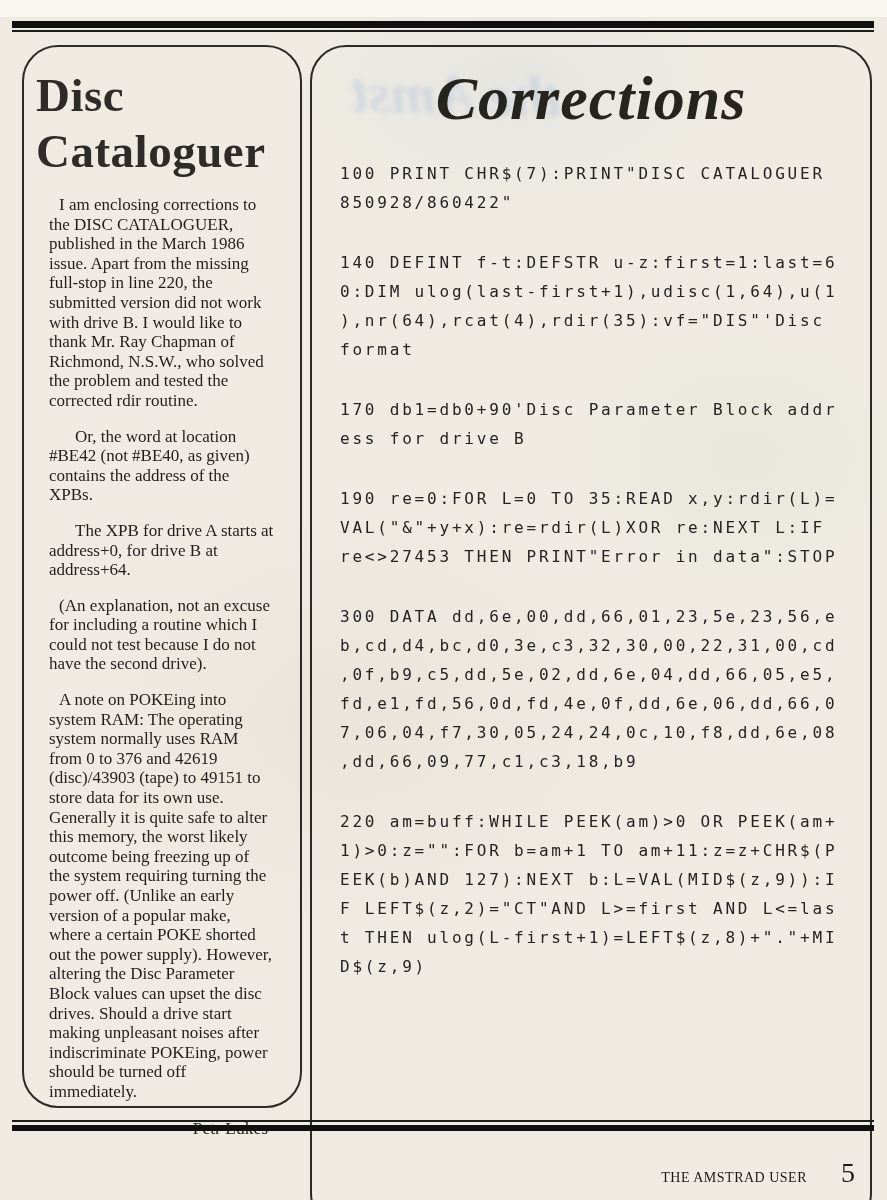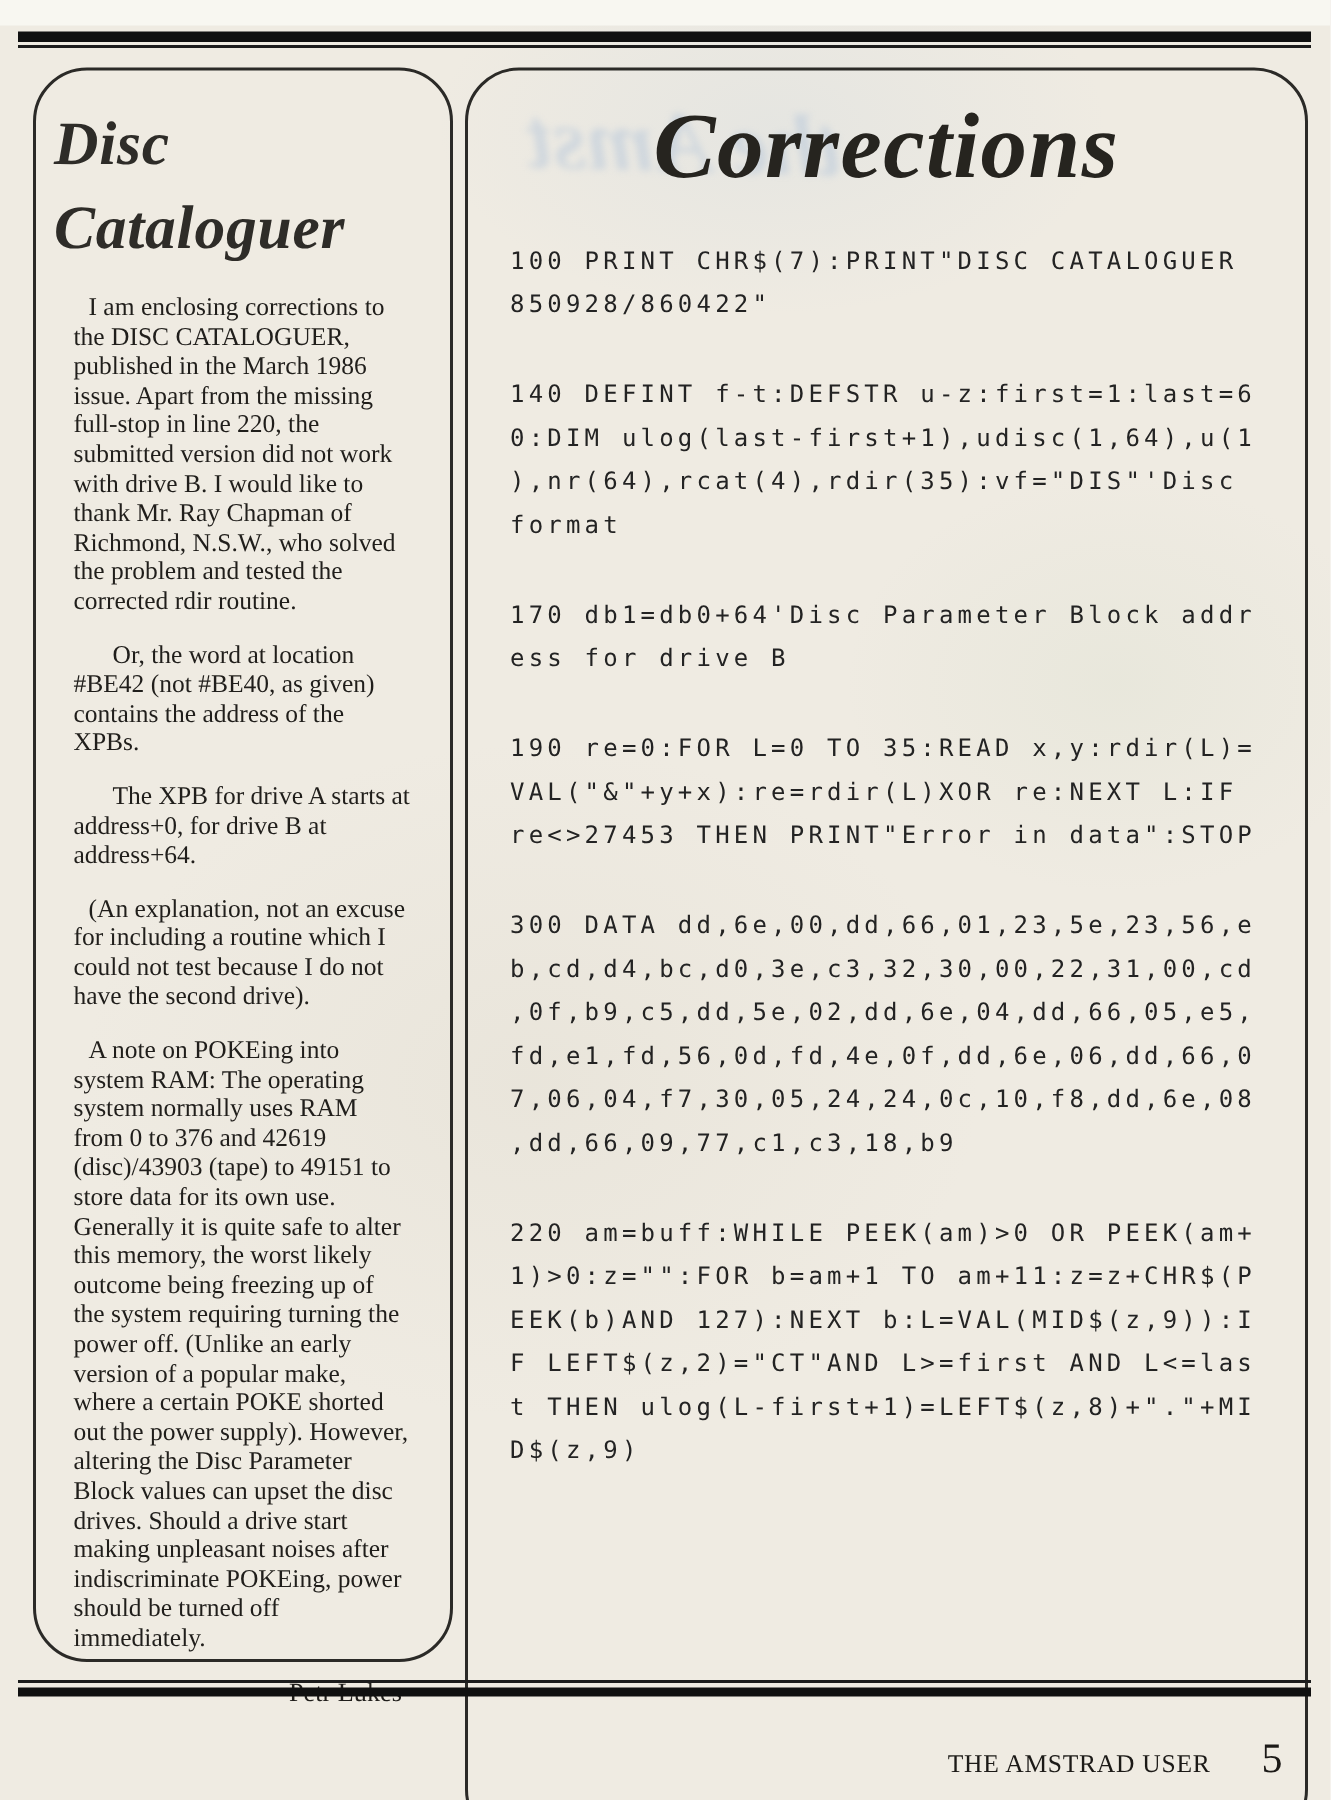--- a/index.html
+++ b/index.html
@@ -23,22 +23,22 @@
   .rule-bottom{top:1120px;}
   .rule-bottom .bar-thin{height:2px;background:#1c1c1c;}
   .rule-bottom .bar-thick{height:6px;background:#101010;margin-top:3px;}
 
   .box{position:absolute;top:45px;border:2px solid #2b2a27;border-radius:36px;background:transparent;box-sizing:border-box;}
   .box-left{left:22px;width:280px;height:1063px;}
   .box-right{left:310px;width:562px;height:1184px;}
 
   .left-title{
     margin:20px 0 0 12px;
-    font-style:italic;font-weight:bold;
-    font-size:41px;line-height:56px;
+    font-weight:bold;
+    font-size:47px;line-height:56px;
     color:#2e2c28;letter-spacing:0.5px;
   }
   .left-title span{display:block;}
   .article-body{
     margin-top:14px;padding:0 10px 0 9px;
     font-size:17px;line-height:19.6px;
     text-align:left;
   }
   .para{margin:16px;}
   .para.indent-small{text-indent:10px;}
@@ -66,21 +66,21 @@
   .code-block{
     font-family:"DejaVu Sans Mono", monospace;
     font-size:16px;line-height:29px;letter-spacing:2.8px;
     color:#232323;white-space:pre;
     margin:0 0 31px 0;
   }
   .footer{
     position:absolute;top:1157px;right:32px;
     display:flex;align-items:baseline;gap:34px;
   }
-  .publication{font-size:17px;letter-spacing:0.5px;color:#1c1a17;}
+  .publication{font-size:14px;letter-spacing:0.5px;color:#1c1a17;}
   .page-num{font-size:28px;color:#1c1a17;}
 </style>
 </head>
 <body>
 
 <div class="page">
 
   <div class="top-edge"></div>
 
   <div class="rule rule-top">
@@ -106,21 +106,21 @@
   <section class="box box-right">
     <div class="ghost">the Amst</div>
     <h1 class="right-title">Corrections</h1>
     <div class="code-listing" id="code-blocks">
         <pre class="code-block">100 PRINT CHR$(7):PRINT"DISC CATALOGUER
 850928/860422"</pre>
         <pre class="code-block">140 DEFINT f-t:DEFSTR u-z:first=1:last=6
 0:DIM ulog(last-first+1),udisc(1,64),u(1
 ),nr(64),rcat(4),rdir(35):vf="DIS"'Disc
 format</pre>
-        <pre class="code-block">170 db1=db0+64'Disc Parameter Block addr
+        <pre class="code-block">170 db1=db0+90'Disc Parameter Block addr
 ess for drive B</pre>
         <pre class="code-block">190 re=0:FOR L=0 TO 35:READ x,y:rdir(L)=
 VAL("&amp;"+y+x):re=rdir(L)XOR re:NEXT L:IF
 re&lt;&gt;27453 THEN PRINT"Error in data":STOP</pre>
         <pre class="code-block">300 DATA dd,6e,00,dd,66,01,23,5e,23,56,e
 b,cd,d4,bc,d0,3e,c3,32,30,00,22,31,00,cd
 ,0f,b9,c5,dd,5e,02,dd,6e,04,dd,66,05,e5,
 fd,e1,fd,56,0d,fd,4e,0f,dd,6e,06,dd,66,0
 7,06,04,f7,30,05,24,24,0c,10,f8,dd,6e,08
 ,dd,66,09,77,c1,c3,18,b9</pre>

